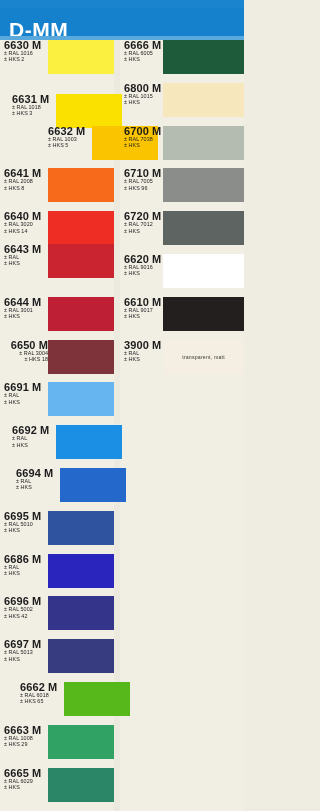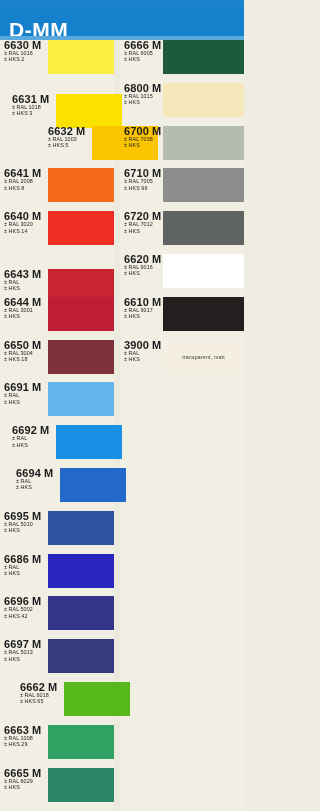--- a/index.html
+++ b/index.html
@@ -164,41 +164,41 @@
       <div class="entry" style="position: absolute; left: 0px; top: 171.2px; width: 100%; height: 42.8px;">
         <div class="entry-labels">
           <div class="code">6640 M</div>
           <div class="sub">± RAL 3020</div>
           <div class="sub">± HKS 14</div>
         </div>
         <div class="swatch" style="height: 34px;">
           <div class="swatch-inner" style="background: rgb(238, 45, 36);"></div>
         </div>
       </div>
-      <div class="entry" style="position: absolute; left: 0px; top: 229px; width: 100%; height: 42.8px; text-decoration: underline;">
+      <div class="entry" style="position: absolute; left: 0px; top: 204px; width: 100%; height: 42.8px; text-decoration: underline;">
         <div class="entry-labels">
           <div class="code">6643 M</div>
           <div class="sub">± RAL</div>
           <div class="sub">± HKS</div>
         </div>
         <div class="swatch" style="height: 34px;">
           <div class="swatch-inner" style="background: rgb(201, 36, 47);"></div>
         </div>
       </div>
       <div class="entry" style="position: absolute; left: 0px; top: 256.8px; width: 100%; height: 42.8px;">
         <div class="entry-labels">
           <div class="code">6644 M</div>
           <div class="sub">± RAL 3001</div>
           <div class="sub">± HKS</div>
         </div>
         <div class="swatch" style="height: 34px;">
           <div class="swatch-inner" style="background: rgb(191, 31, 52);"></div>
         </div>
       </div>
-      <div class="entry" style="position: absolute; left: 0px; top: 299.6px; width: 100%; height: 42.8px;">
+      <div class="entry" style="position: absolute; left: 0px; top: 299.6px; width: 100%; height: 42.8px; text-align: right;">
         <div class="entry-labels">
           <div class="code">6650 M</div>
           <div class="sub">± RAL 3004</div>
           <div class="sub">± HKS 18</div>
         </div>
         <div class="swatch" style="height: 34px;">
           <div class="swatch-inner" style="background: rgb(126, 51, 58);"></div>
         </div>
       </div>
       <div class="entry" style="position: absolute; left: 0px; top: 342.4px; width: 100%; height: 42.8px;">

